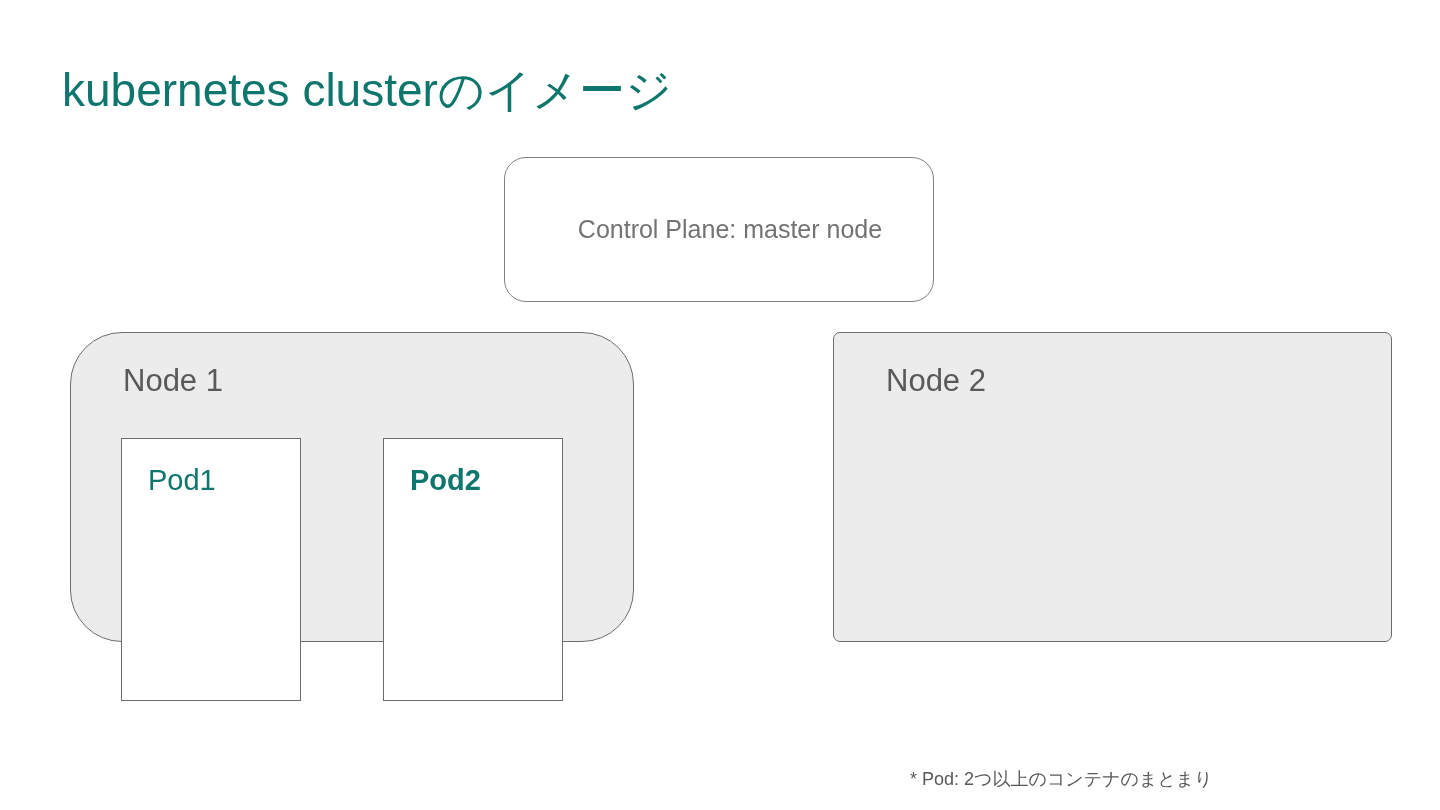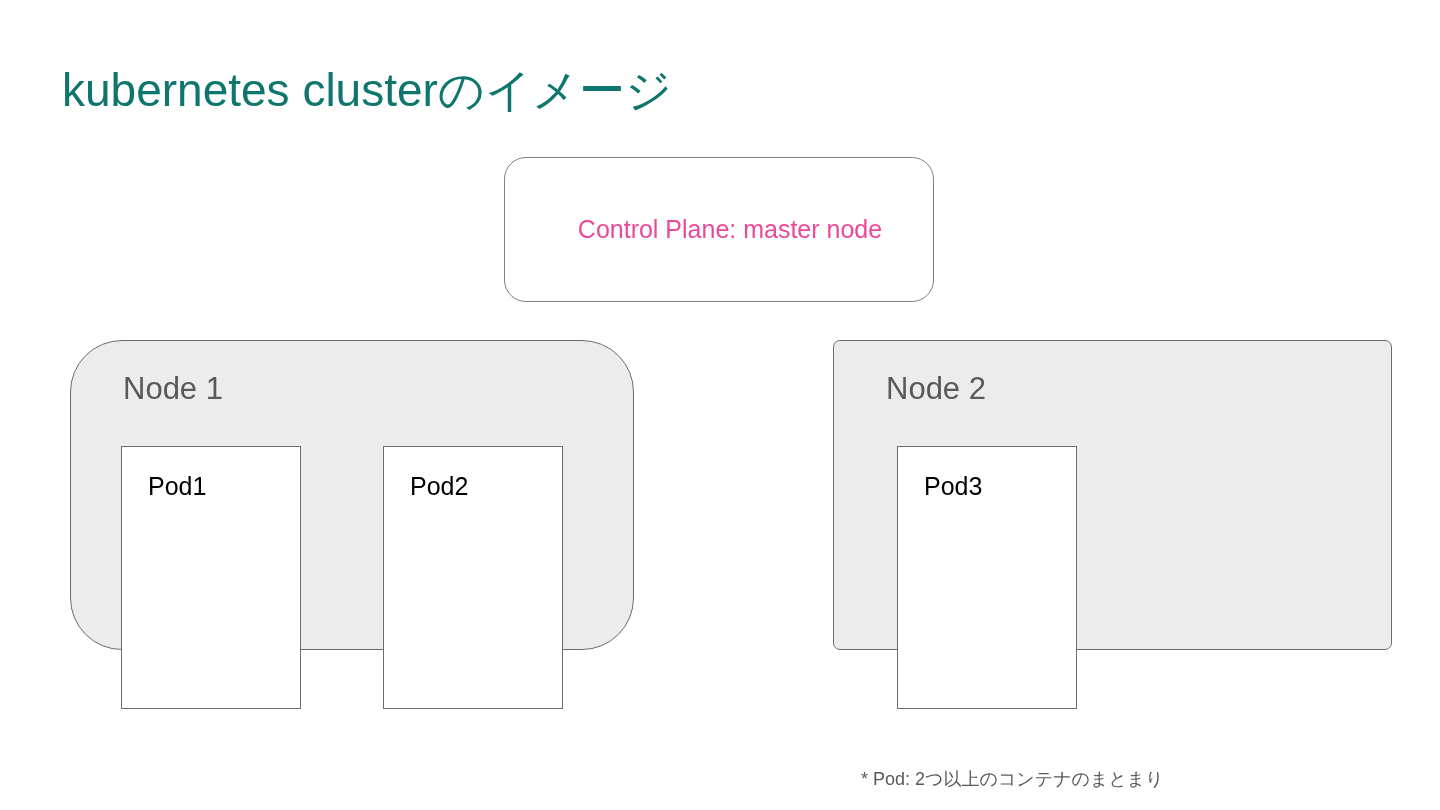--- a/index.html
+++ b/index.html
@@ -40,33 +40,33 @@
     box-sizing: border-box;
     background: #ffffff;
     border: 1.6px solid #808080;
     border-radius: 22px;
     display: flex;
     align-items: center;
     justify-content: center;
   }
   .control-plane-label {
     font-size: 25px;
-    color: #ec4899;
+    color: #737373;
     white-space: nowrap;
     margin-left: 22px;
   }
 
   
   .node {
     position: absolute;
     box-sizing: border-box;
     background: #ececec;
     border: 1.6px solid #6d6d6d;
     border-radius: 52px;
-    top: 340px;
+    top: 332px;
     height: 310px;
   }
   .node-1 { left: 70px;  width: 564px; }
   .node-2 { left: 833px; width: 559px; border-radius: 7px; }
 
   .node-label {
     position: absolute;
     top: 30px;
     left: 52px;
     font-size: 31px;
@@ -79,36 +79,36 @@
     position: absolute;
     box-sizing: border-box;
     background: #ffffff;
     border: 1.6px solid #6d6d6d;
     border-radius: 0px;
     top: 105px;
     height: 263px;
     width: 180px;
   }
   .pod-1 { left: 50px; }
-  .pod-2 { left: 312px; }
+  .pod-2 { left: 312px; font-weight: bold; }
   .pod-3 { left: 63px; }
 
   .pod-label {
     position: absolute;
     top: 25px;
     left: 26px;
-    font-size: 25px;
-    color: #000000;
+    font-size: 29px;
+    color: #0f766e;
     white-space: nowrap;
   }
 
   
   .footnote {
     position: absolute;
-    left: 861px;
+    left: 910px;
     top: 767px;
     font-size: 18px;
     color: #595959;
     white-space: nowrap;
   }
 </style>
 </head>
 <body>
 
 <div id="slide">
@@ -127,20 +127,17 @@
     </div>
 
     <div class="pod pod-2">
       <span class="pod-label">Pod2</span>
     </div>
   </div>
 
   <div class="node node-2">
     <span class="node-label">Node 2</span>
 
-    <div class="pod pod-3">
-      <span class="pod-label">Pod3</span>
-    </div>
   </div>
 
   <div class="footnote">* Pod: 2つ以上のコンテナのまとまり</div>
 
 </div>
 
 </body></html>

